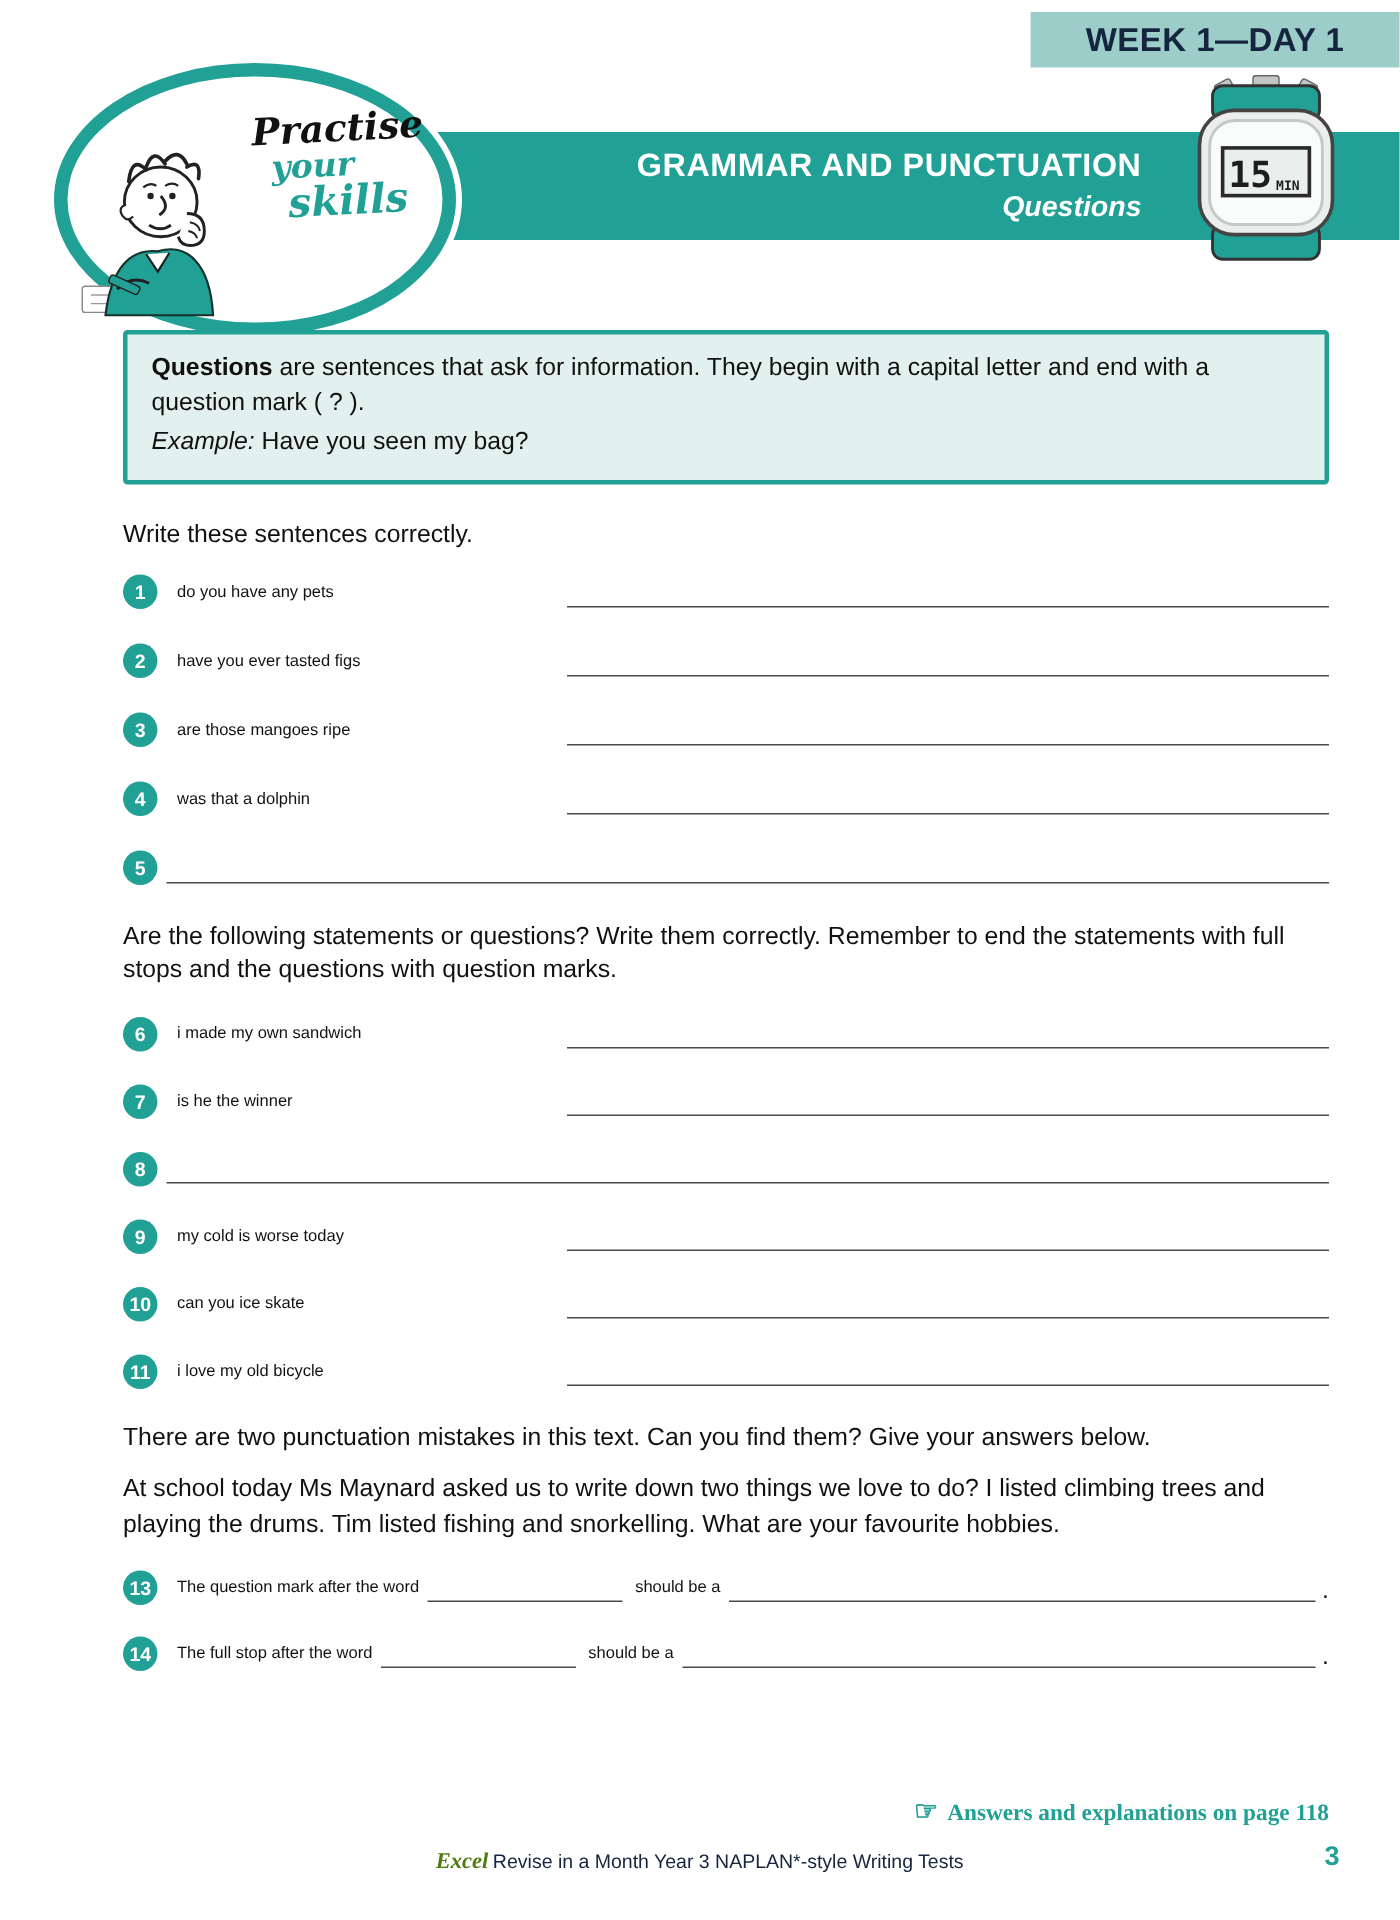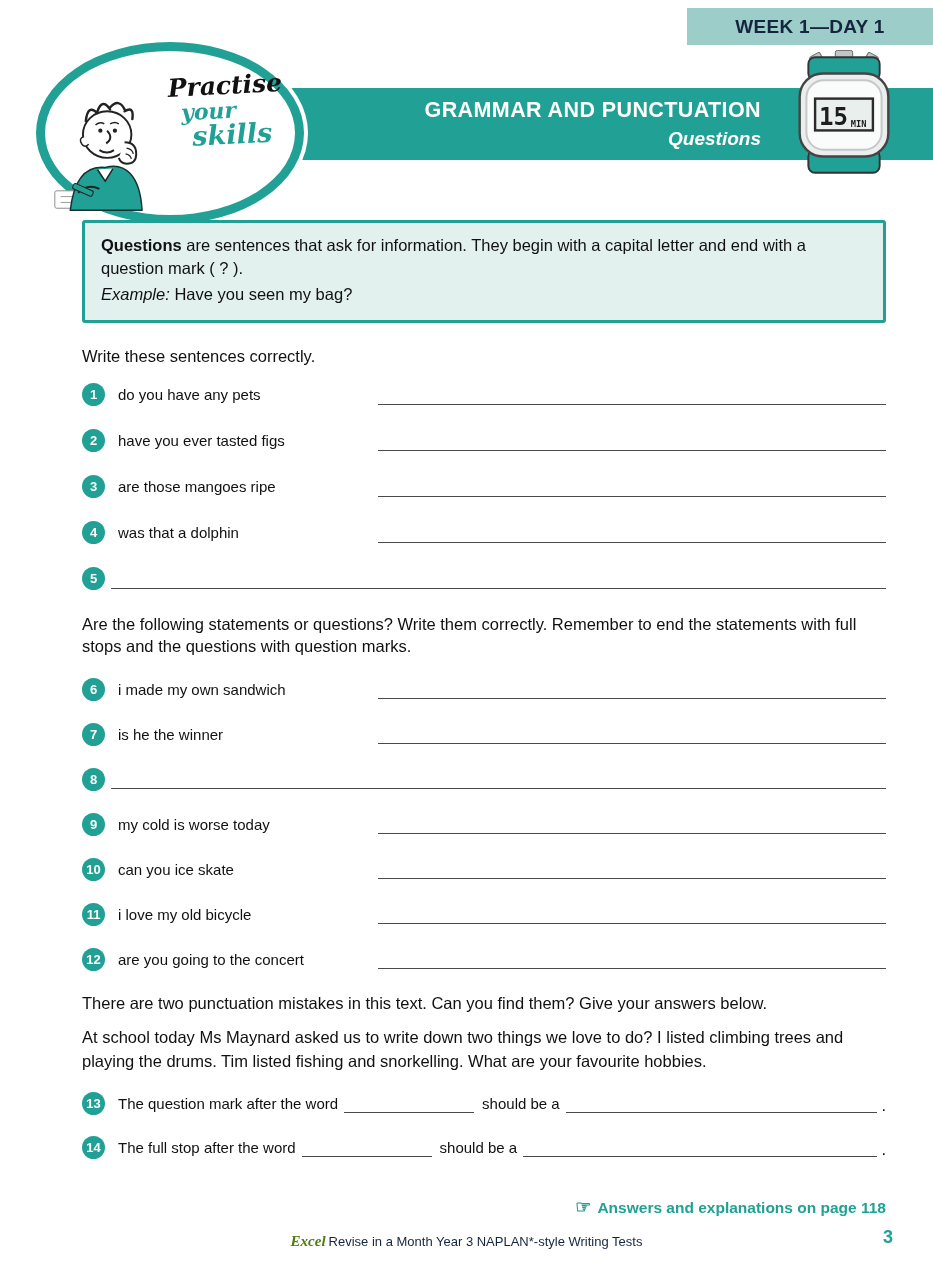--- a/index.html
+++ b/index.html
@@ -5,21 +5,21 @@
   html,body{margin:0;padding:0;}
   body{
     width:933px;height:1280px;position:relative;background:#ffffff;
     font-family:"Liberation Sans", sans-serif;color:#111;overflow:hidden;
   }
   
   .week-banner{
     position:absolute;top:8px;right:0;width:246px;height:37px;
     background:#9ccdc8;display:flex;align-items:center;justify-content:center;
   }
-  .week-banner span{font-weight:bold;font-size:19px;color:#15253f;letter-spacing:.3px;}
+  .week-banner span{font-weight:bold;font-size:22px;color:#15253f;letter-spacing:.3px;}
   
   .band{position:absolute;top:88px;left:150px;right:0;height:72px;background:#21a095;}
   .band-text{position:absolute;top:98px;right:172px;text-align:right;color:#fff;}
   .band-title{font-size:21.5px;font-weight:bold;letter-spacing:.4px;}
   .band-sub{font-size:19px;font-style:italic;font-weight:bold;margin-top:5px;}
   
   .logo{
     position:absolute;left:36px;top:42px;width:250px;height:164px;background:#fff;
     border:9px solid #21a095;border-radius:50%;box-shadow:0 0 0 4px #fff;
   }
@@ -47,33 +47,33 @@
   .q-list.s2{margin-top:20px;}
   .q-list.s3{margin-top:18px;}
   .q-row{display:flex;align-items:center;height:24px;margin-bottom:22px;}
   .s2 .q-row{margin-bottom:21px;}
   .s3 .q-row{margin-bottom:20px;}
   .q-num{
     width:23px;height:23px;border-radius:50%;background:#21a095;color:#fff;
     font-weight:bold;font-size:13px;display:flex;align-items:center;justify-content:center;
     flex-shrink:0;
   }
-  .q-text{margin-left:13px;font-size:15px;white-space:nowrap;}
+  .q-text{margin-left:13px;font-size:11px;white-space:nowrap;}
   .q-text.fixed{min-width:254px;}
   .blank{
     flex:1;border-bottom:1px solid #4a4a4a;height:14px;align-self:flex-end;
     margin-bottom:2px;margin-left:6px;
   }
   .blank.w130{flex:0 0 130px;margin-right:8px;}
   .blank.grow{margin-right:4px;}
   .punct{font-size:16.5px;align-self:flex-end;margin-bottom:0;}
   
   .answers-note{
     position:absolute;right:47px;top:1196px;color:#21a095;
-    font-family:Liberation Sans, sans-serif;font-weight:bold;font-size:15.5px;
+    font-family:Liberation Serif, serif;font-weight:bold;font-size:15.5px;
   }
   .answers-note .pointer{font-size:18px;margin-right:6px;}
   .footer-line{
     position:absolute;left:0;right:0;top:1233px;text-align:center;
     font-size:13px;color:#15253f;
   }
   .excel{
     color:#4d7c0f;font-weight:bold;font-style:italic;
     font-family:"Liberation Serif", serif;font-size:15px;margin-right:3px;
   }
@@ -194,25 +194,20 @@
     <div class="q-row">
       <span class="q-num">10</span>
       <span class="q-text fixed">can you ice skate</span>
       <span class="blank"></span>
     </div>
     <div class="q-row">
       <span class="q-num">11</span>
       <span class="q-text fixed">i love my old bicycle</span>
       <span class="blank"></span>
     </div>
-    <div class="q-row">
-      <span class="q-num">12</span>
-      <span class="q-text fixed">are you going to the concert</span>
-      <span class="blank"></span>
-    </div>
   </div>
 
   <p class="instruction flush">There are two punctuation mistakes in this text. Can you find them? Give your answers below.</p>
   <p class="passage">At school today Ms Maynard asked us to write down two things we love to do? I listed climbing trees and playing the drums. Tim listed fishing and snorkelling. What are your favourite hobbies.</p>
 
   <div class="q-list s3">
     <div class="q-row">
       <span class="q-num">13</span>
       <span class="q-text">The question mark after the word</span>
       <span class="blank w130"></span>

